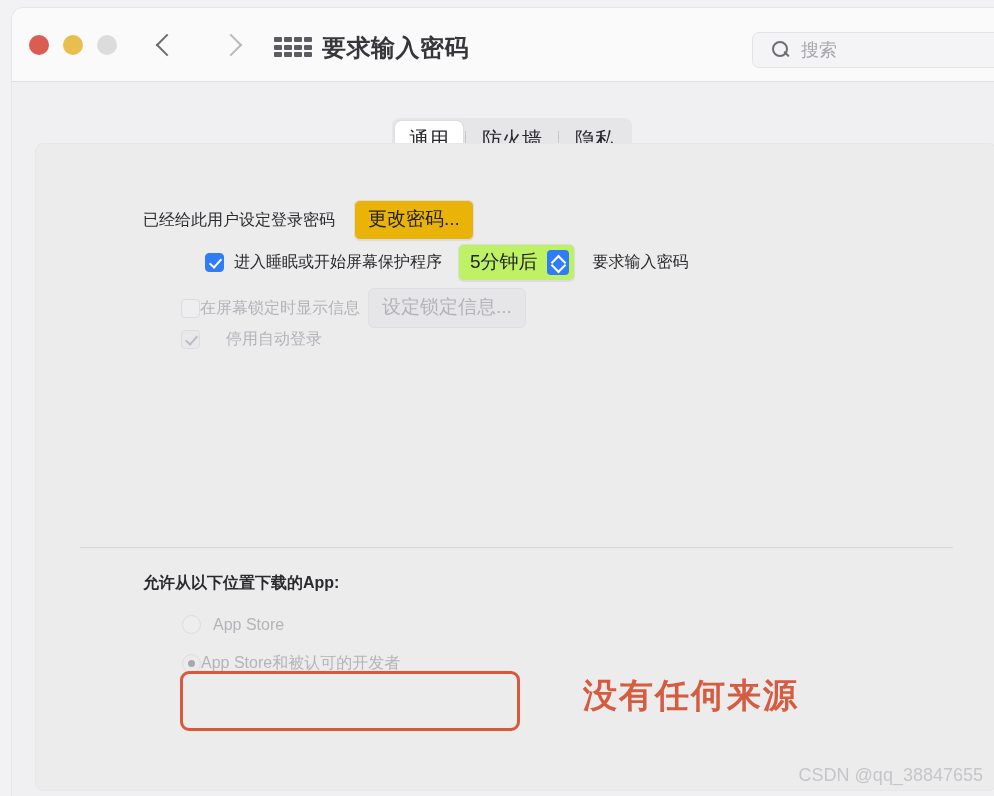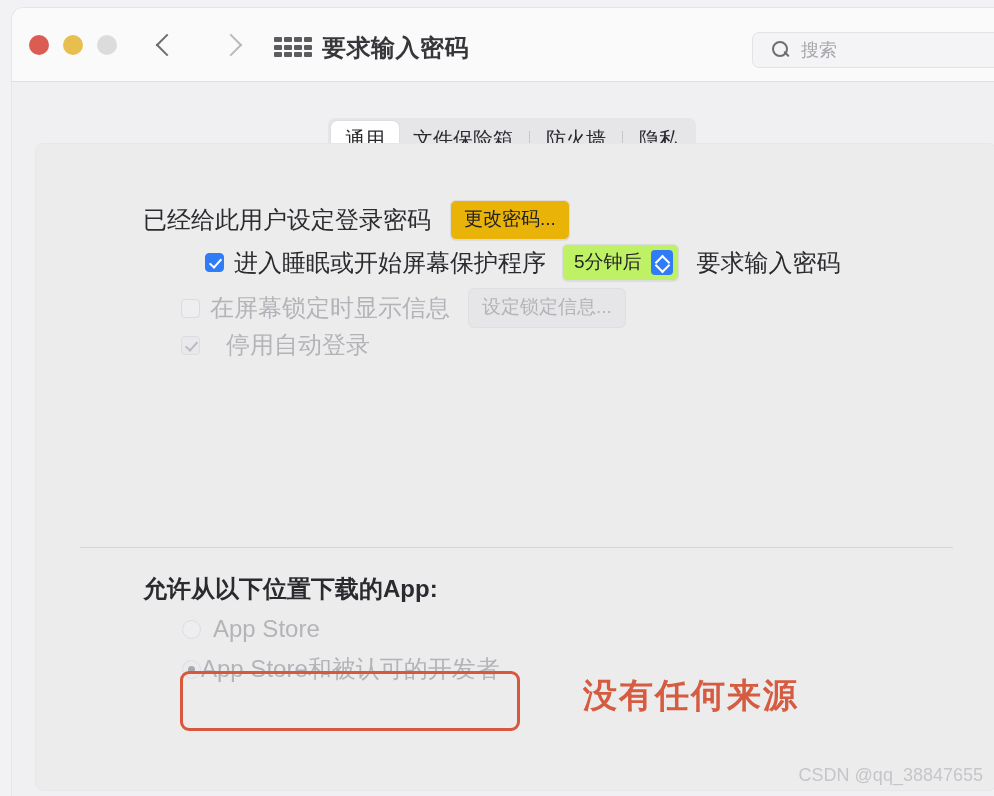--- a/index.html
+++ b/index.html
@@ -102,21 +102,21 @@
   .panel {
     position: absolute; left: 23px; top: 135px;
     width: 962px; height: 648px;
     background: #ececed;
     border-radius: 9px;
     box-shadow: inset 0 0 0 0.5px #e2e1e3;
   }
 
   .row { position: absolute; display: flex; align-items: center; }
 
-  .label { font-size: 24px; color: #2b2a2e; }
+  .label { font-size: 16px; color: #2b2a2e; }
   .label.dim { color: #b4b3b8; }
 
   
   .btn {
     background: #eab308; border: 1px solid #dcdbde;
     border-radius: 6px; font-size: 19px; color: #232226;
     padding: 5px 13px 7px; white-space: nowrap;
     box-shadow: 0 0.5px 1px rgba(0,0,0,0.07);
   }
   .btn.disabled {
@@ -230,21 +230,20 @@
 
       <div class="search">
         <span class="mag"></span>
         <span class="ph">搜索</span>
       </div>
     </div>
 
     <div class="tabbar">
       <div class="tabs">
         <div class="tab active">通用</div>
-        <div class="tab">文件保险箱</div>
         <div class="tab-sep"></div>
         <div class="tab">防火墙</div>
         <div class="tab-sep"></div>
         <div class="tab">隐私</div>
       </div>
     </div>
 
     <div class="panel">
 
       <div class="row" style="left:108px; top:57px; gap:19px;">
@@ -255,21 +254,21 @@
       <div class="row" style="left:146px; top:101px; gap:10px;padding-left:24px;">
         <span class="cb on"></span>
         <span class="label">进入睡眠或开始屏幕保护程序</span>
         <span class="popup" style="margin-left:6px;">
           <span class="val">5分钟后</span>
           <span class="stepper"></span>
         </span>
         <span class="label" style="margin-left:8px;">要求输入密码</span>
       </div>
 
-      <div class="row" style="left:146px; top:145px; gap:10px;">
+      <div class="row" style="left:146px; top:145px; ">
         <span class="cb off"></span>
         <span class="label dim">在屏幕锁定时显示信息</span>
         <span class="btn disabled" style="margin-left:8px;">设定锁定信息...</span>
       </div>
 
       <div class="row" style="left:146px; top:186px; gap:26px;">
         <span class="cb dimon"></span>
         <span class="label dim">停用自动登录</span>
       </div>
 

